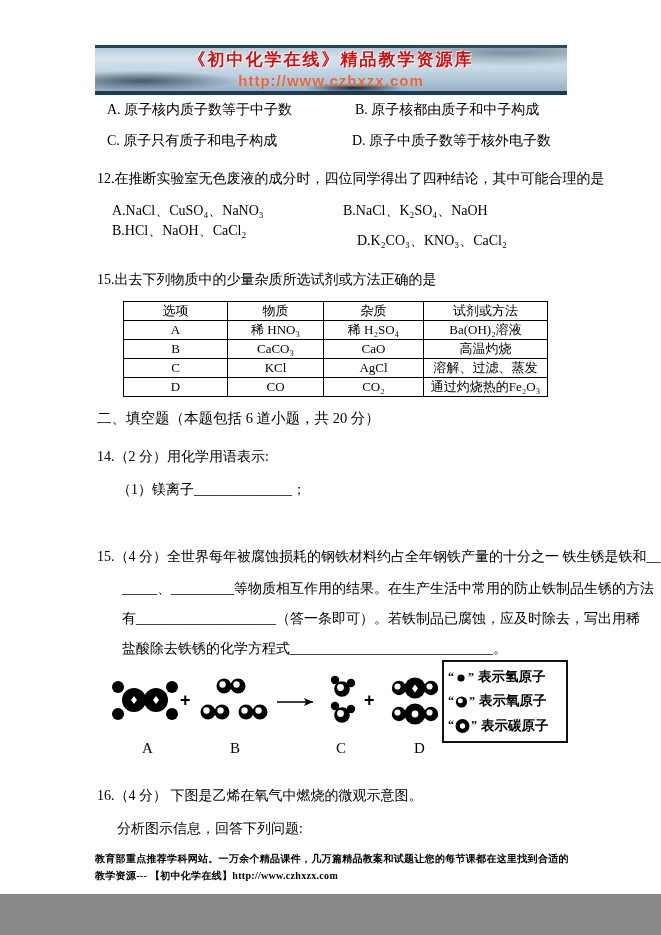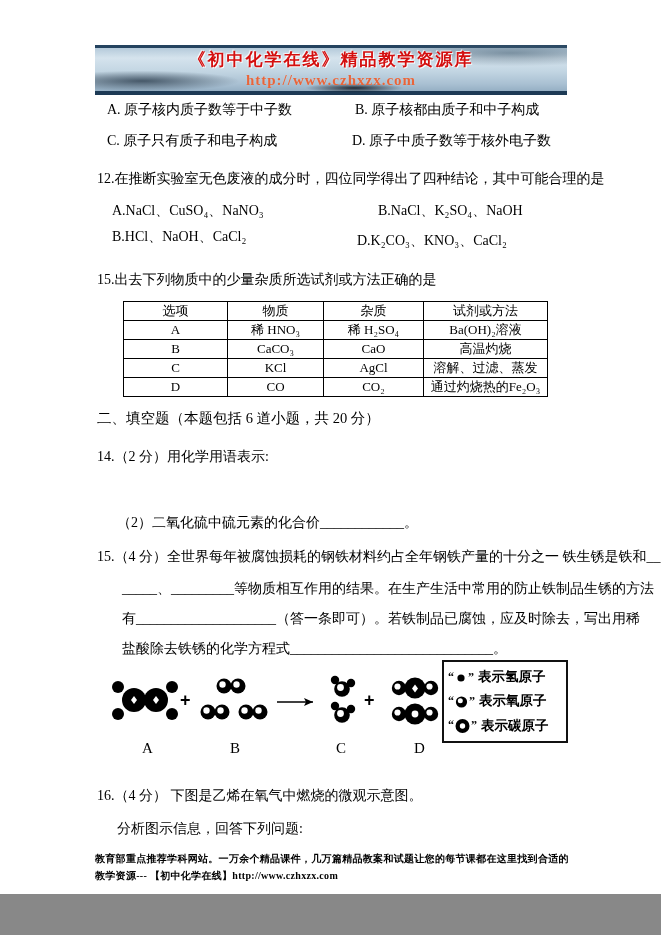--- a/index.html
+++ b/index.html
@@ -23,21 +23,21 @@
     text-align:center;
   }
   #banner .title{
     margin-top:3px;font-size:17px;font-weight:bold;letter-spacing:2px;
     color:#d40f0f;
     text-shadow:1px 1px 0 rgba(255,255,255,.85),-1px -1px 0 rgba(255,255,255,.7),0 0 2px rgba(255,255,255,.6);
   }
   #banner .url{
     margin-top:1px;font-size:15px;font-weight:bold;letter-spacing:1px;
     color:#e8653a;text-shadow:0 0 1px rgba(255,255,255,.4);
-    font-family:Liberation Serif, serif;
+    font-family:Liberation Sans, sans-serif;
   }
 
   
   #q13-table{
     position:absolute;left:123px;top:301px;border-collapse:collapse;
     font-size:13px;text-align:center;table-layout:fixed;
   }
   #q13-table td,#q13-table th{
     border:1px solid #000;padding:1px 2px;height:16px;line-height:16px;
     font-weight:normal;overflow:hidden;white-space:nowrap;
@@ -75,22 +75,22 @@
     <div class="url">http://www.czhxzx.com</div>
   </div>
 
   <div class="line" style="left:107px;top:101px;">A. 原子核内质子数等于中子数</div>
   <div class="line" style="left:355px;top:101px;">B. 原子核都由质子和中子构成</div>
   <div class="line" style="left:107px;top:132px;">C. 原子只有质子和电子构成</div>
   <div class="line" style="left:352px;top:132px;">D. 原子中质子数等于核外电子数</div>
 
   <div class="line" style="left:97px;top:170px;">12.在推断实验室无色废液的成分时，四位同学得出了四种结论，其中可能合理的是</div>
   <div class="line" style="left:112px;top:202px;">A.NaCl、CuSO₄、NaNO₃</div>
-  <div class="line" style="left:378px;top:202px;">B.NaCl、K₂SO₄、NaOH</div>
-  <div class="line" style="left:112px;top:228px;">B.HCl、NaOH、CaCl₂</div>
+  <div class="line" style="left:343px;top:202px;">B.NaCl、K₂SO₄、NaOH</div>
+  <div class="line" style="left:112px;top:222px;">B.HCl、NaOH、CaCl₂</div>
   <div class="line" style="left:357px;top:232px;">D.K₂CO₃、KNO₃、CaCl₂</div>
 
   <div class="line" style="left:97px;top:271px;">15.出去下列物质中的少量杂质所选试剂或方法正确的是</div>
   <table id="q13-table">
     <colgroup>
         <col style="width:104px">
         <col style="width:96px">
         <col style="width:100px">
         <col style="width:124px">
       </colgroup>
@@ -124,21 +124,21 @@
       <td>CO</td>
       <td>CO₂</td>
       <td>通过灼烧热的Fe₂O₃</td>
     </tr>
   </tbody>
     </table>
 
   <div class="line bold" style="left:97px;top:410px;font-size:14.5px;">二、填空题（本题包括 6 道小题，共 20 分）</div>
 
   <div class="line" style="left:97px;top:448px;">14.（2 分）用化学用语表示:</div>
-  <div class="line" style="left:117px;top:514px;">（2）二氧化硫中硫元素的化合价____________。</div>
+  <div class="line" style="left:117px;top:481px;">（1）镁离子______________；</div>
 
   <div class="line" style="left:97px;top:548px;">15.（4 分）全世界每年被腐蚀损耗的钢铁材料约占全年钢铁产量的十分之一 铁生锈是铁和__</div>
   <div class="line" style="left:122px;top:580px;">_____、_________等物质相互作用的结果。在生产生活中常用的防止铁制品生锈的方法</div>
   <div class="line" style="left:122px;top:610px;">有____________________（答一条即可）。若铁制品已腐蚀，应及时除去，写出用稀</div>
   <div class="line" style="left:122px;top:640px;">盐酸除去铁锈的化学方程式_____________________________。</div>
 
   <svg id="diagram-svg" width="340" height="100" viewBox="0 0 340 100">
 
     <g>
       <circle cx="13" cy="27" r="6" fill="#000"></circle>

